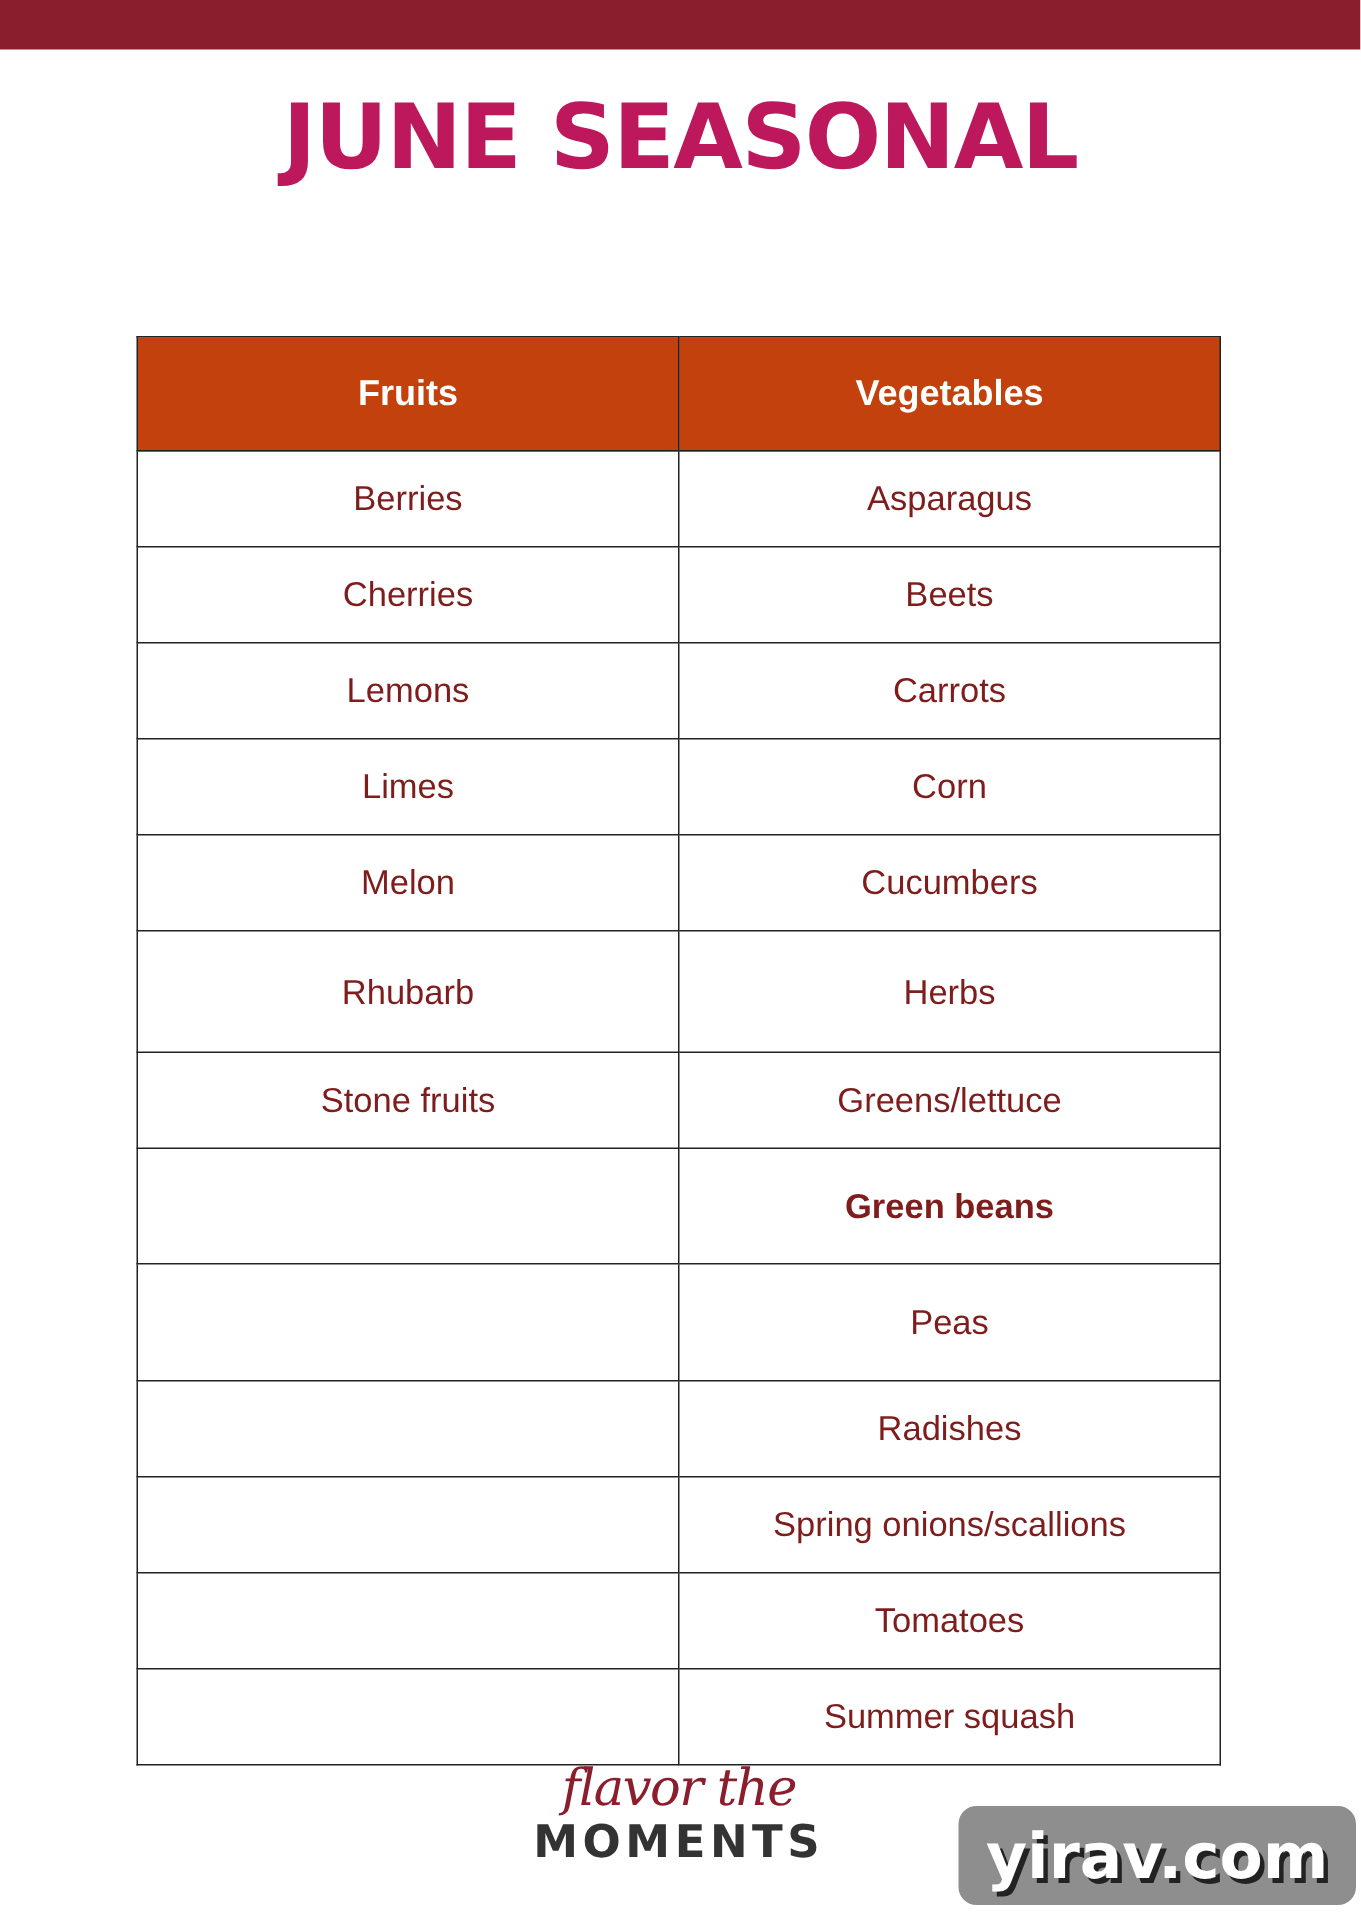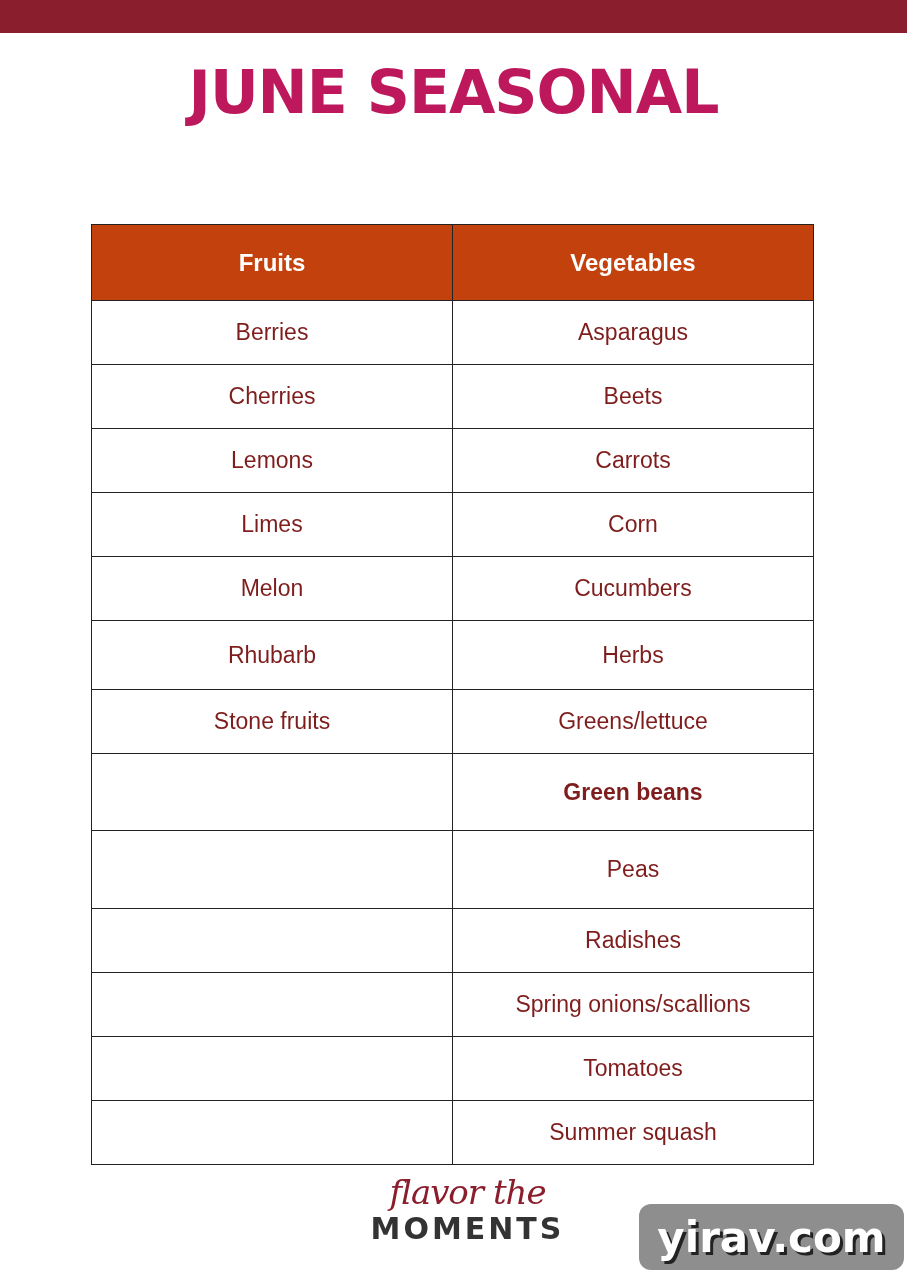--- a/index.html
+++ b/index.html
@@ -22,21 +22,21 @@
     table.produce th, table.produce td {
       border: 1.5px solid #222; text-align: center; vertical-align: middle;
       font-size: 23px; color: #7f1d1d; padding: 0;
     }
     table.produce th {
       background: #c2410c; color: #ffffff; font-weight: bold; height: 75px;
       font-size: 24px;
       margin-left: 29px;
     }
     .logo {
-      position: absolute; left: 370px; top: 1172px; width: 195px; text-align: center;
+      position: absolute; left: 355px; top: 1172px; width: 195px; text-align: center;
     }
     .logo-script {
       font-family: "DejaVu Serif", serif; font-style: italic; color: #8b1e2d;
       font-size: 34px; line-height: 40px; letter-spacing: -1px;
     }
     .logo-word {
       font-family: "DejaVu Sans", sans-serif; font-weight: bold; color: #333;
       font-size: 30px; line-height: 34px; letter-spacing: 3px; text-align: center;
     }
     .watermark {
@@ -77,21 +77,21 @@
       <td>Carrots</td>
     </tr>
     <tr style="height:64px;">
       <td>Limes</td>
       <td>Corn</td>
     </tr>
     <tr style="height:64px;">
       <td>Melon</td>
       <td>Cucumbers</td>
     </tr>
-    <tr style="height:69px;margin-top:36px;">
+    <tr style="height:81px;margin-top:36px;">
       <td>Rhubarb</td>
       <td>Herbs</td>
     </tr>
     <tr style="height:64px;">
       <td>Stone fruits</td>
       <td>Greens/lettuce</td>
     </tr>
     <tr style="height:77px;font-weight:bold;">
       <td></td>
       <td>Green beans</td>

